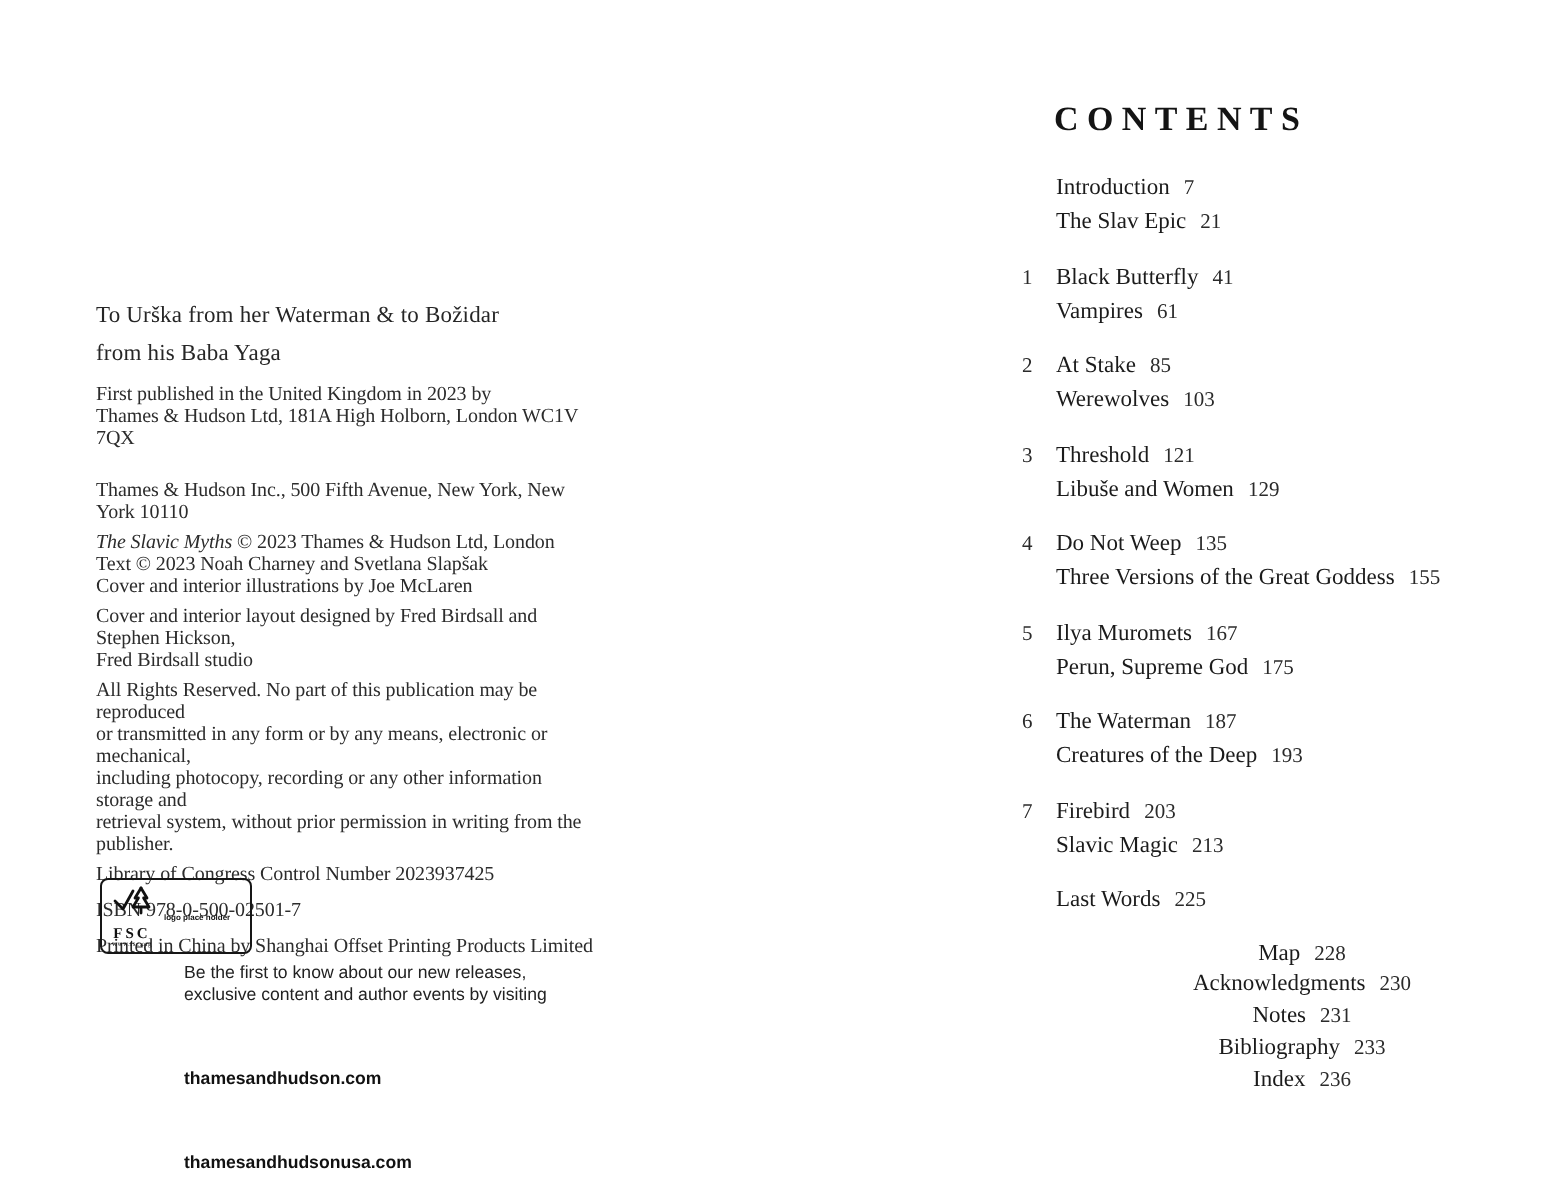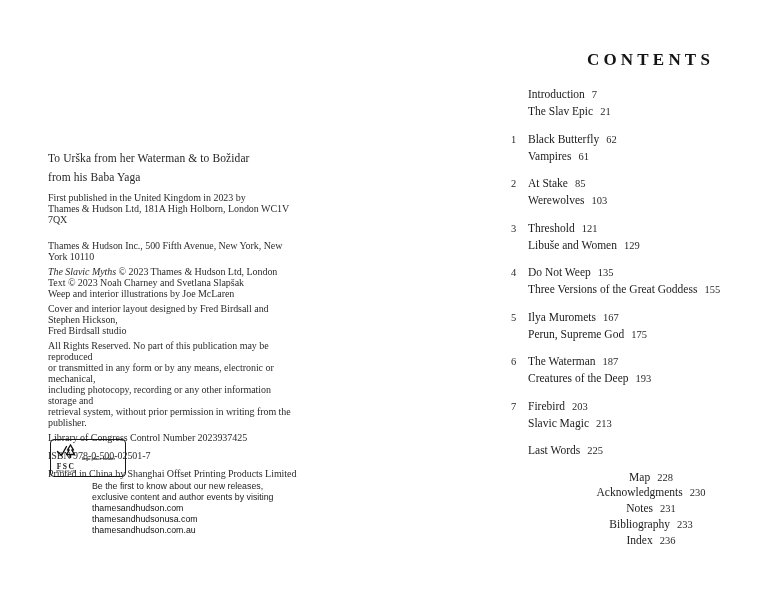--- a/index.html
+++ b/index.html
@@ -31,26 +31,26 @@
   .fsc-label{
     font-family:"Liberation Sans",sans-serif;font-weight:bold;font-size:4px;line-height:5px;
     color:#111;max-width:36px;
   }
   .promo{
     position:absolute;left:48px;top:481px;
     font-family:"Liberation Sans","DejaVu Sans",sans-serif;
     font-size:8.8px;line-height:11px;color:#222;
   }
   .promo p{margin:0;padding-left:44px;}
-  .promo .url{font-weight:normal;color:#111;}
+  .promo .url{font-weight:bold;color:#111;margin-top:31px;}
   
   .toc{position:absolute;left:510px;top:50px;width:264px;color:#1b1b1b;}
   .toc-heading{
     margin:0 0 0 17px;font-size:17px;font-weight:bold;letter-spacing:4.2px;
-    line-height:20px;color:#141414;text-align:center;
+    line-height:20px;color:#141414;
   }
   .toc-line{white-space:nowrap;}
   .toc-page{margin-left:7px;font-size:10.5px;color:#2a2a2a;}
   .toc-front{margin-top:16px;padding-left:18px;font-size:11.5px;line-height:17px;}
   .toc-block{position:relative;margin-top:10.5px;padding-left:18px;font-size:11.5px;line-height:17px;}
   .toc-num{position:absolute;left:1px;top:0;font-size:10.5px;color:#2a2a2a;}
   .toc-last{margin-top:10.5px;padding-left:18px;font-size:11.5px;line-height:17px;}
   .toc-back{margin-top:10.5px;padding-left:18px;font-size:11.5px;line-height:14.8px;text-align:center;}
 </style>
 </head>
@@ -66,21 +66,21 @@
     <span>First published in the United Kingdom in 2023 by</span><br>
     <span>Thames &amp; Hudson Ltd, 181A High Holborn, London WC1V 7QX</span>
   </p>
   <p>
     <br>
     <span>Thames &amp; Hudson Inc., 500 Fifth Avenue, New York, New York 10110</span>
   </p>
   <p>
     <span class="italic">The Slavic Myths</span><span> © 2023 Thames &amp; Hudson Ltd, London</span><br>
     <span>Text © 2023 Noah Charney and Svetlana Slapšak</span><br>
-    <span>Weep and interior illustrations by Joe McLaren</span>
+    <span>Cover and interior illustrations by Joe McLaren</span>
   </p>
   <p>
     <span>Cover and interior layout designed by Fred Birdsall and Stephen Hickson,</span><br>
     <span>Fred Birdsall studio</span>
   </p>
   <p>
     <span>All Rights Reserved. No part of this publication may be reproduced</span><br>
     <span>or transmitted in any form or by any means, electronic or mechanical,</span><br>
     <span>including photocopy, recording or any other information storage and</span><br>
     <span>retrieval system, without prior permission in writing from the publisher.</span>
@@ -117,21 +117,21 @@
 <div class="toc">
   <h1 class="toc-heading">CONTENTS</h1>
 
   <div class="toc-front">
     <div class="toc-line"><span>Introduction</span><span class="toc-page">7</span></div>
     <div class="toc-line"><span>The Slav Epic</span><span class="toc-page">21</span></div>
   </div>
 
   <div class="toc-block">
     <span class="toc-num">1</span>
-    <div class="toc-line"><span>Black Butterfly</span><span class="toc-page">62</span></div>
+    <div class="toc-line"><span>Black Butterfly</span><span class="toc-page">41</span></div>
     <div class="toc-line"><span>Vampires</span><span class="toc-page">61</span></div>
   </div>
 
   <div class="toc-block">
     <span class="toc-num">2</span>
     <div class="toc-line"><span>At Stake</span><span class="toc-page">85</span></div>
     <div class="toc-line"><span>Werewolves</span><span class="toc-page">103</span></div>
   </div>
 
   <div class="toc-block">

